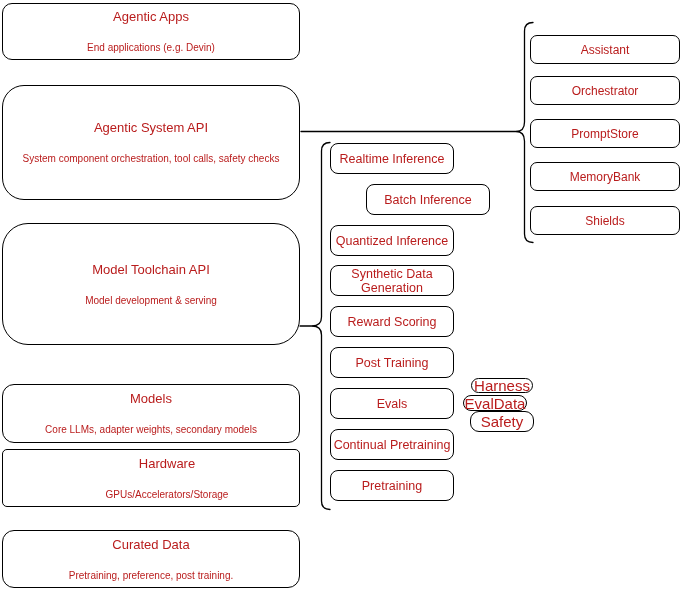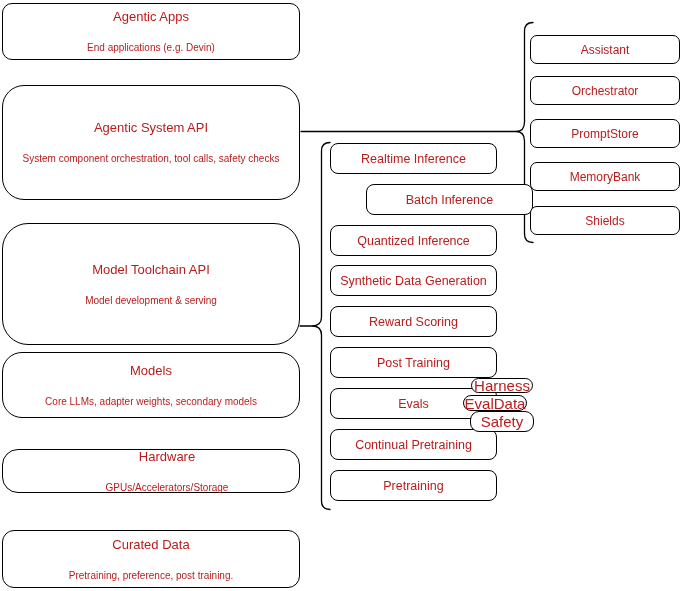--- a/index.html
+++ b/index.html
@@ -26,21 +26,21 @@
     flex-direction: column;
     align-items: center;
     justify-content: center;
     text-align: center;
     z-index: 1;
   }
   .lnode { left: 2px; width: 298px; }
   .lnode .title { font-size: 13px; line-height: 16px; }
   .lnode .subtitle { font-size: 10px; line-height: 13px; margin-top: 16px; }
   .mnode {
-    left: 330px; width: 167px; height: 31px;
+    left: 330px; width: 124px; height: 31px;
     border-radius: 8px;
     font-size: 12.5px;
   }
   .rnode {
     left: 530px; width: 150px; height: 29px;
     border-radius: 7px;
     border-width: 1.5px;
     font-size: 12px;
   }
   .pill {
@@ -76,26 +76,26 @@
   <div class="node lnode" style="top:85px; height:115px; border-radius:22px;">
     <div class="title">Agentic System API</div>
     <div class="subtitle">System component orchestration, tool calls, safety checks</div>
   </div>
 
   <div class="node lnode" style="top:223px; height:122px; border-radius:26px;">
     <div class="title">Model Toolchain API</div>
     <div class="subtitle">Model development &amp; serving</div>
   </div>
 
-  <div class="node lnode" style="top:352px; height:66px; border-radius:20px;">
+  <div class="node lnode" style="top:384px; height:59px; border-radius:12px;">
     <div class="title">Models</div>
     <div class="subtitle">Core LLMs, adapter weights, secondary models</div>
   </div>
 
-  <div class="node lnode" style="top:449px; height:44px; border-radius:16px;padding-left:32px;">
+  <div class="node lnode" style="top:449px; height:58px; border-radius:5px;padding-left:32px;">
     <div class="title">Hardware</div>
     <div class="subtitle">GPUs/Accelerators/Storage</div>
   </div>
 
   <div class="node lnode" style="top:530px; height:58px; border-radius:12px;">
     <div class="title">Curated Data</div>
     <div class="subtitle">Pretraining, preference, post training.</div>
   </div>
 
   <div class="node mnode" style="top:143px;">

